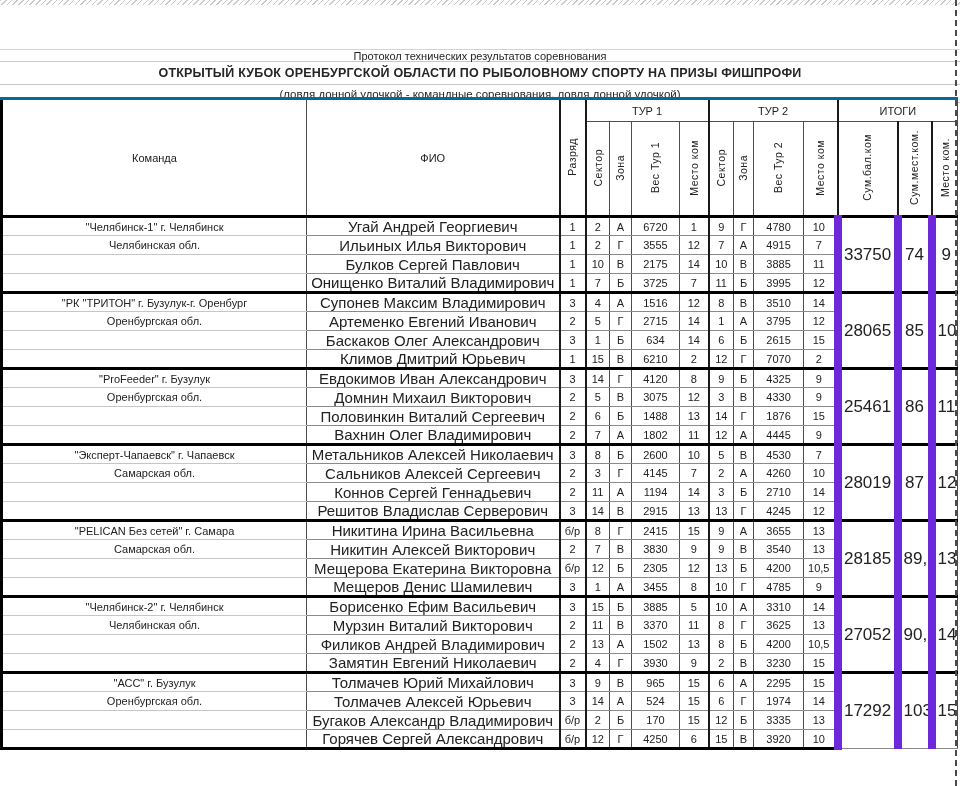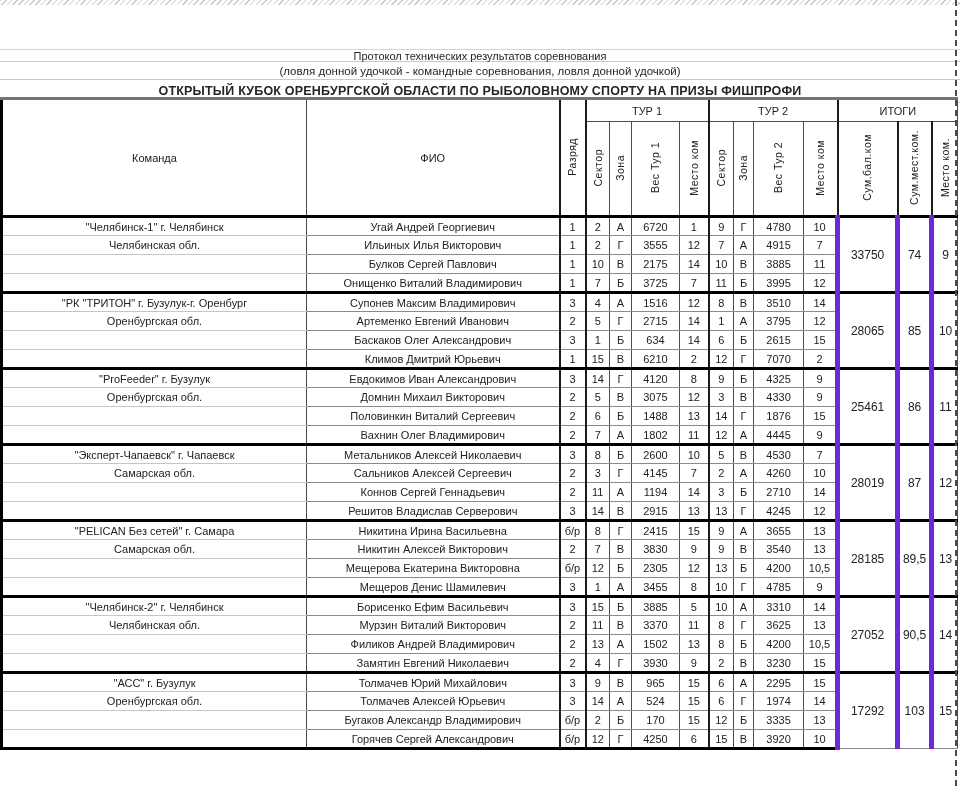--- a/index.html
+++ b/index.html
@@ -36,52 +36,52 @@
     font-size:11px; color:#222;
   }
   th, td { box-sizing:border-box; padding:0 2px; overflow:hidden; white-space:nowrap; }
   
   thead th {
     font-weight:normal; text-align:center; vertical-align:middle;
     border:1px solid #4d4d4d; background:#fff; font-size:11px;
   }
   thead tr.banner th { height:23px; }
   thead tr.subs th { height:95px; }
-  th.thick-top { border-top:3px solid #737373;margin-top:48px; }
+  th.thick-top { border-top:3px solid #0369a1;margin-top:48px; }
   .vert {
     display:inline-block; writing-mode:vertical-rl; transform:rotate(180deg);
     font-size:10.5px; letter-spacing:.5px; line-height:1;
   }
   
   tbody td {
     height:19px; text-align:center; vertical-align:middle;
     border:1px solid #8a8a8a; border-left:1px solid #4d4d4d; border-right:1px solid #4d4d4d;
   }
-  tbody td.fio { font-size:11px; }
+  tbody td.fio { font-size:15px; }
   tbody td.teamcell {
     border-top:1px solid #c6c6c6; border-bottom:1px solid #c6c6c6;
     border-left:2px solid #000; font-size:11px;
   }
   tbody tr.team-first td { border-top:3px solid #000; }
   tbody tr:last-child td { border-bottom:3px solid #000; }
   td.gl, th.gl { border-left:2px solid #1a1a1a; }
-  td.totals-col { border-left:5px solid #6d28d9; font-size:12px; }
+  td.totals-col { border-left:8px solid #6d28d9; font-size:17px; }
   table { border-left:3px solid #000; border-right:1px solid #555; }
   thead { border-top:3px solid #000; }
 </style>
 </head>
 <body>
 
 <div class="page">
   <div class="hatch-top"></div>
 
   <div class="titles">
     <div class="title-row first t1">Протокол технических результатов соревнования</div>
+    <div class="title-row t2">ОТКРЫТЫЙ КУБОК ОРЕНБУРГСКОЙ ОБЛАСТИ ПО РЫБОЛОВНОМУ СПОРТУ НА ПРИЗЫ ФИШПРОФИ</div>
     <div class="title-row t3">(ловля донной удочкой - командные соревнования, ловля донной удочкой)</div>
-    <div class="title-row t2">ОТКРЫТЫЙ КУБОК ОРЕНБУРГСКОЙ ОБЛАСТИ ПО РЫБОЛОВНОМУ СПОРТУ НА ПРИЗЫ ФИШПРОФИ</div>
   </div>
 
   <div class="sheet">
     <table>
       <colgroup>
         <col style="width:305px">
           <col style="width:253px">
           <col style="width:26px">
         <col style="width:24px">
           <col style="width:22px">

